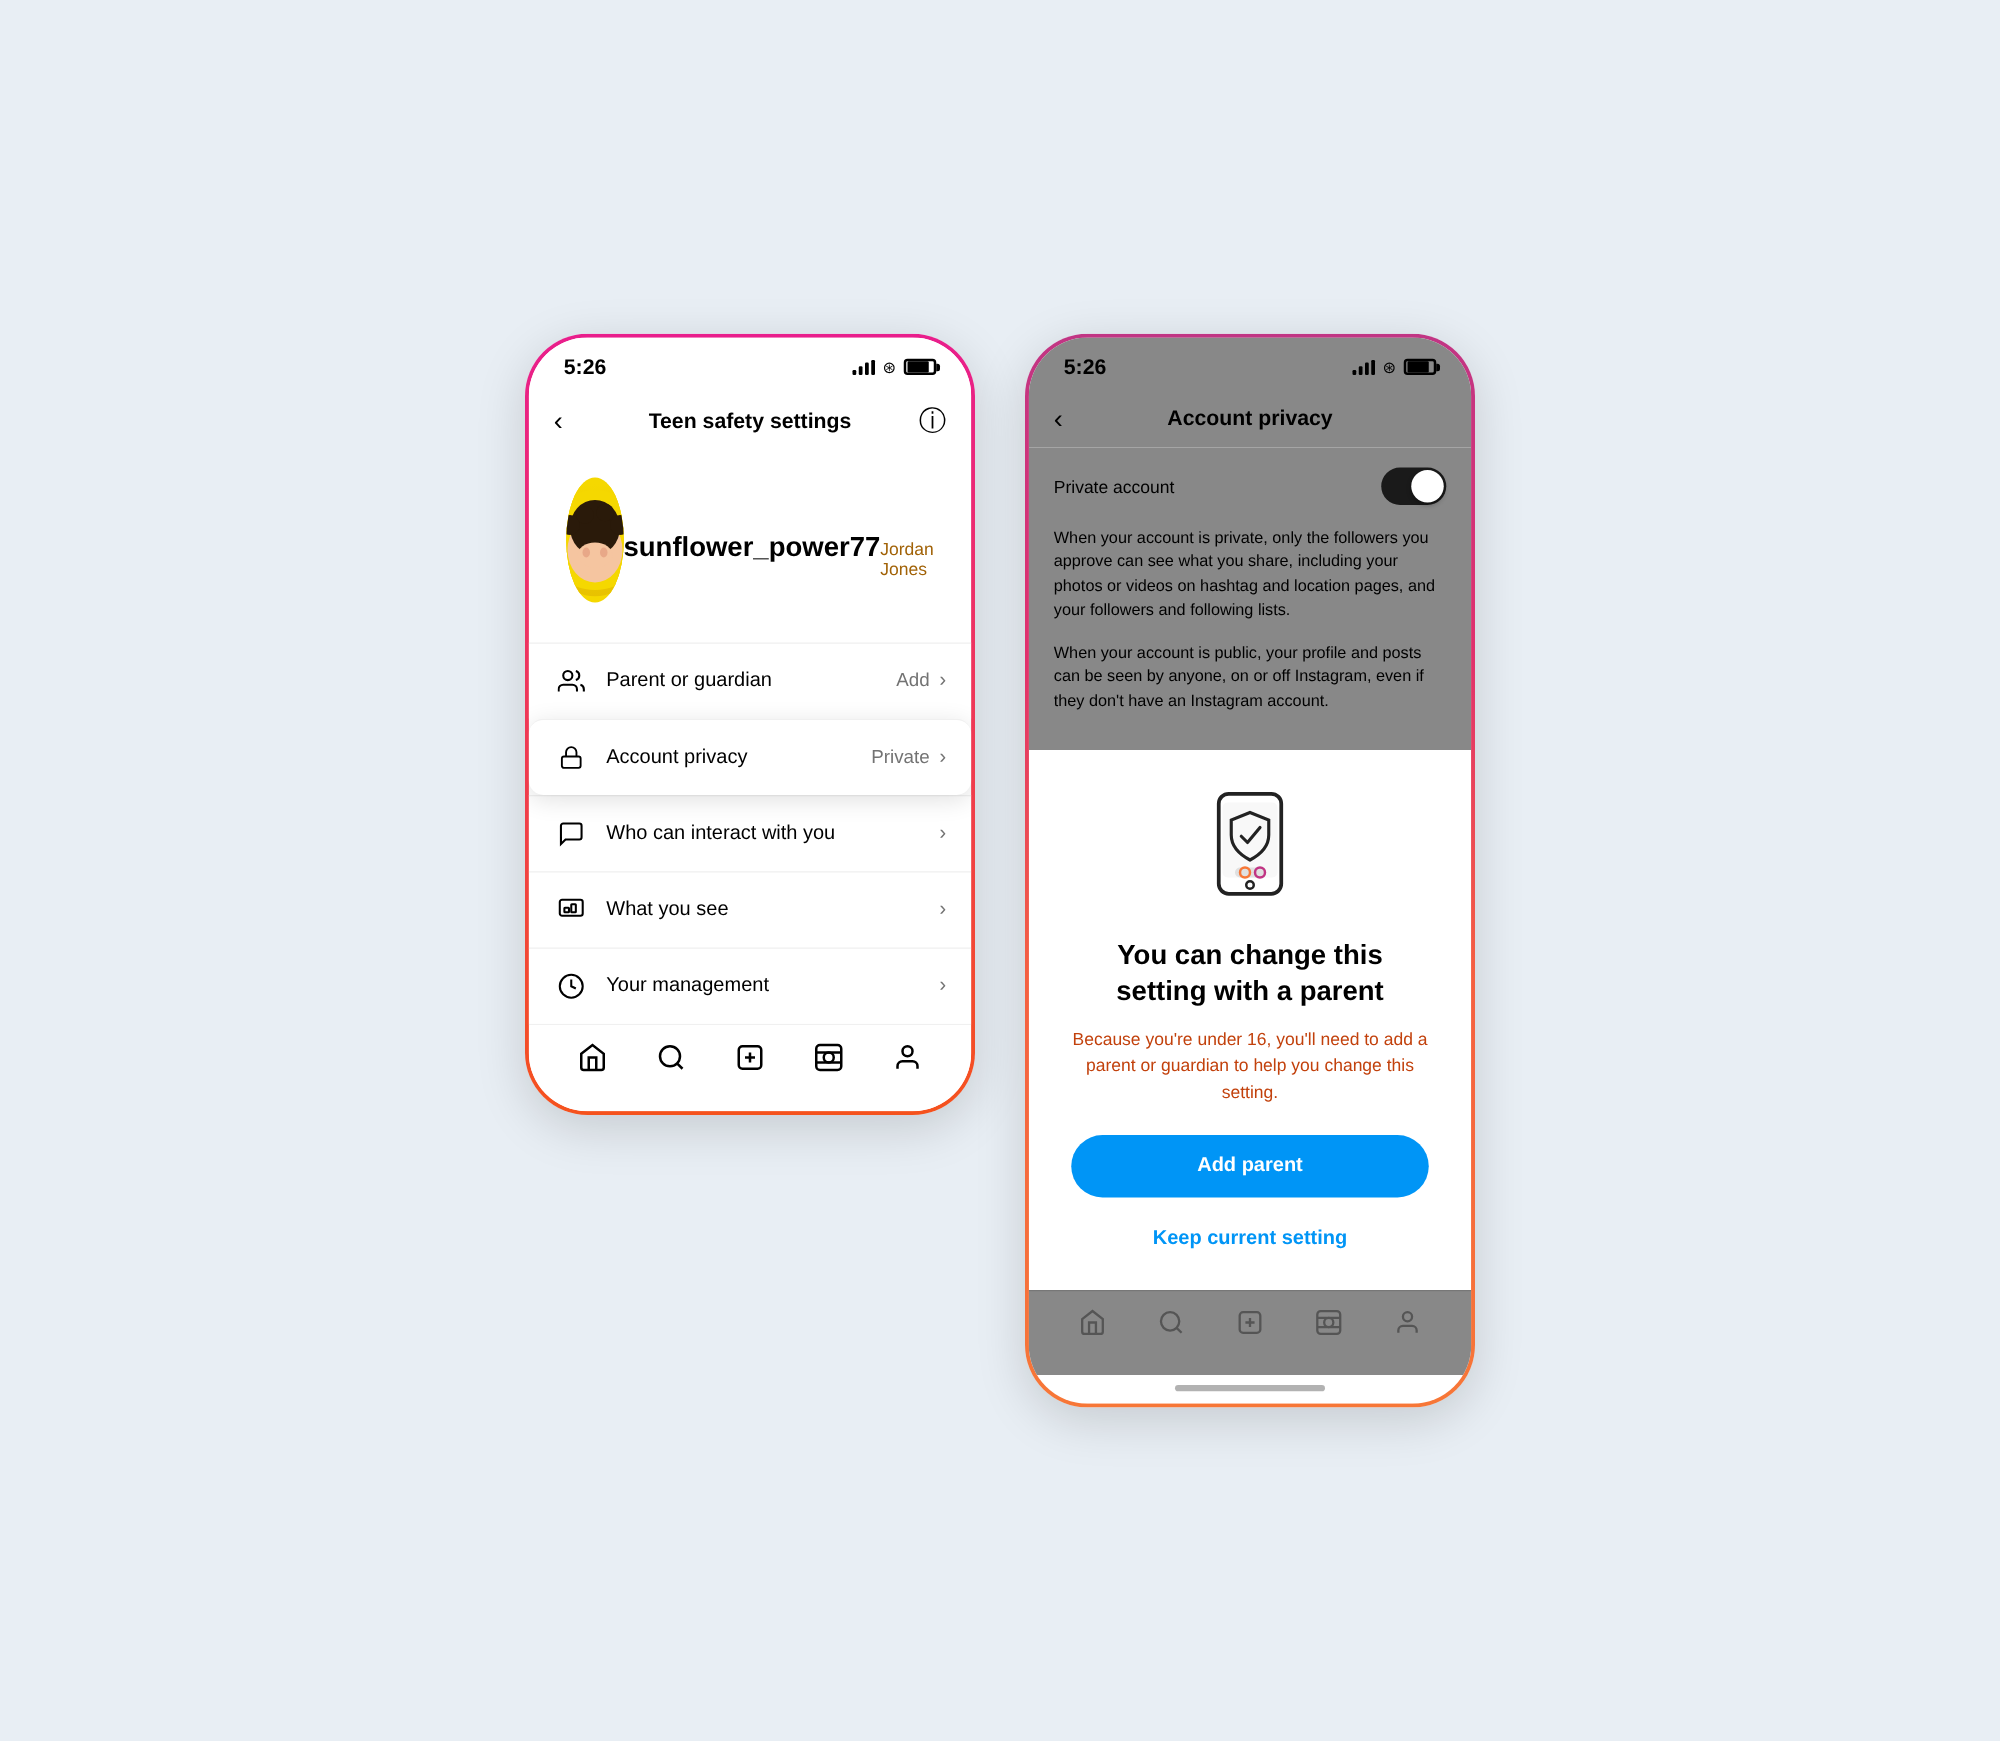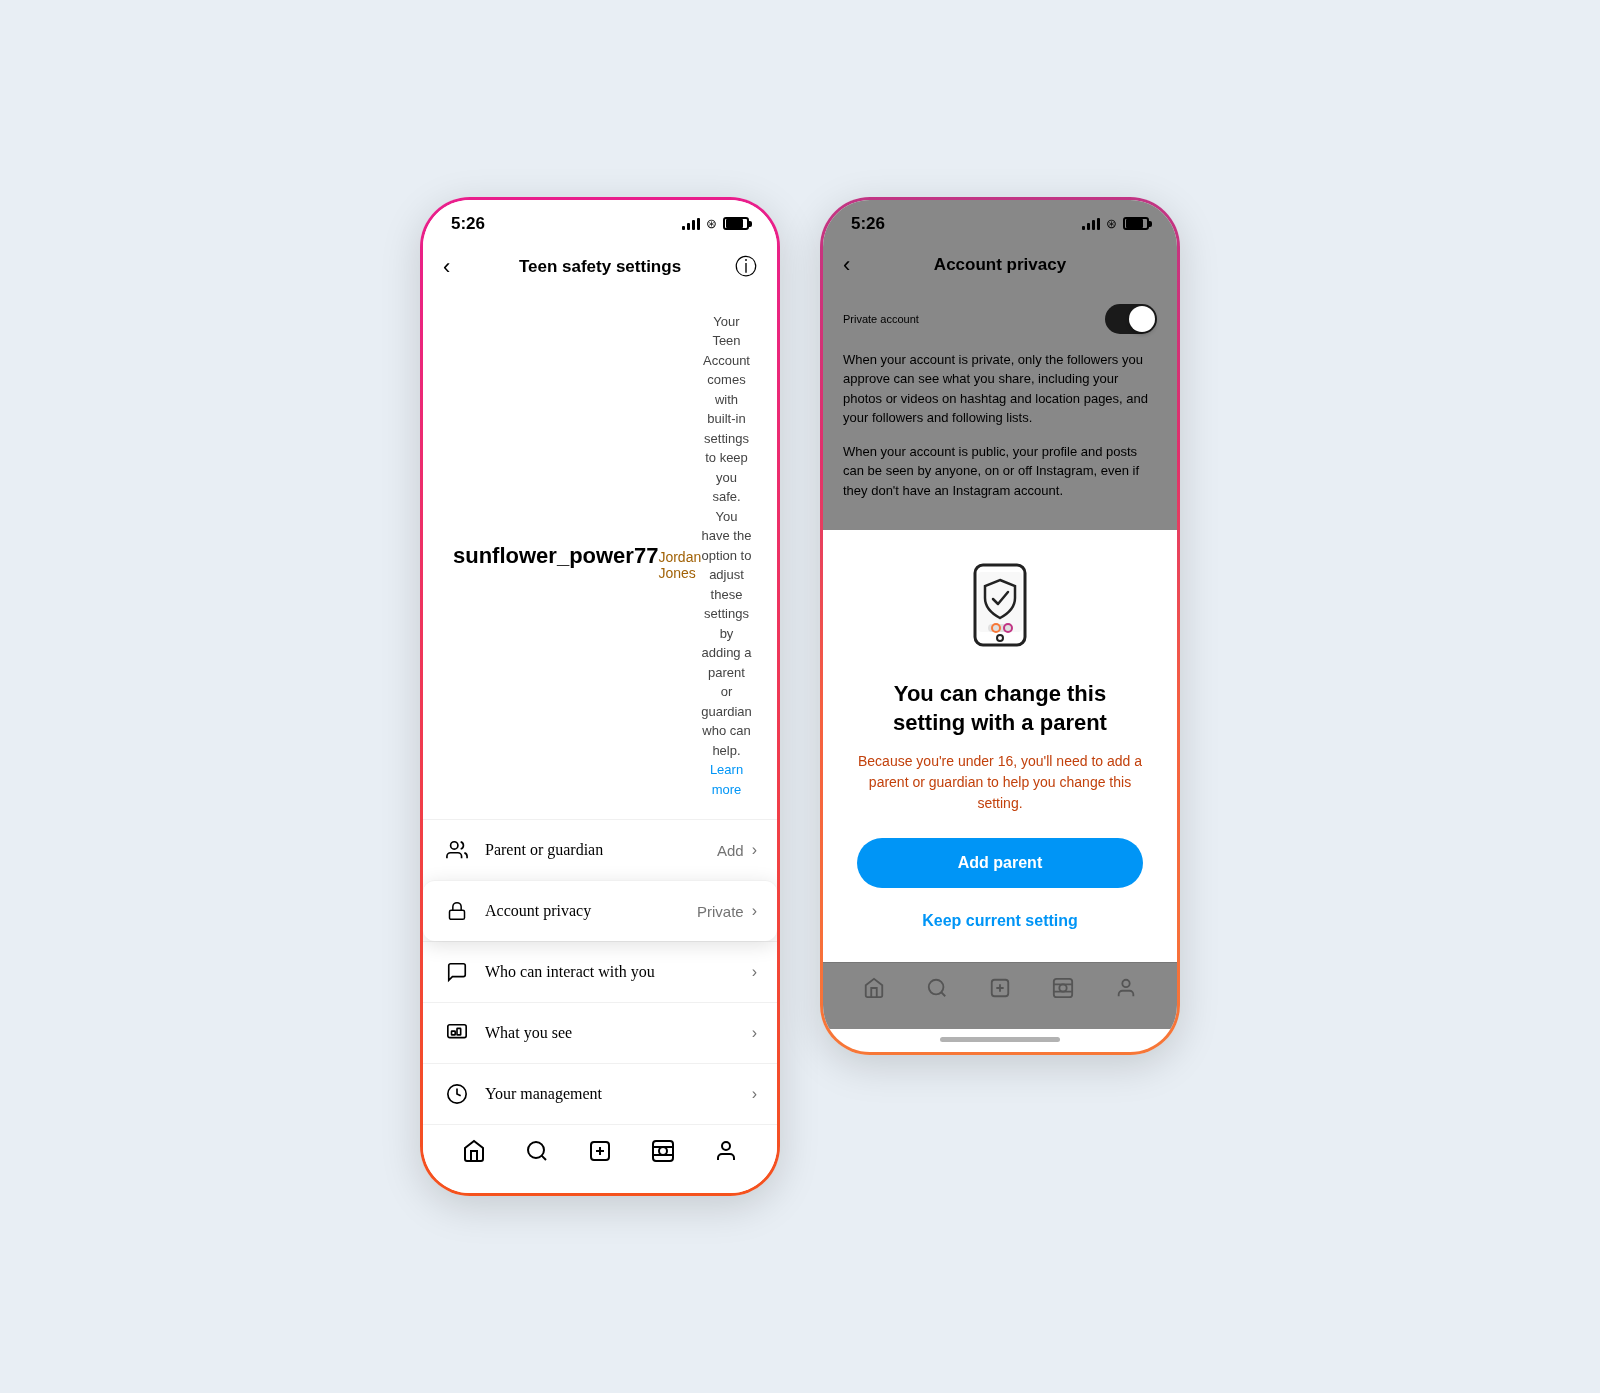--- a/index.html
+++ b/index.html
@@ -207,21 +207,20 @@
       align-items: center;
       justify-content: center;
       margin-right: 14px;
       font-size: 20px;
       color: #000;
     }
     .item-label {
       flex: 1;
       font-size: 16px;
       color: #000;
-      font-family: Liberation Serif, serif;
     }
     .item-value {
       font-size: 15px;
       color: #737373;
       margin-right: 8px;
     }
     .item-chevron {
       font-size: 16px;
       color: #737373;
     }
@@ -242,21 +241,21 @@
     }
 
     .privacy-row {
       display: flex;
       align-items: center;
       justify-content: space-between;
       padding: 16px 20px;
       background: #888;
     }
     .privacy-label {
-      font-size: 11px;
+      font-size: 14px;
       color: #000;
       font-weight: 400;
     }
     .toggle {
       width: 52px;
       height: 30px;
       background: #1a1a1a;
       border-radius: 15px;
       position: relative;
       cursor: pointer;
@@ -408,25 +407,20 @@
             <circle cx="48" cy="18" r="7" fill="#2a1a0a"></circle>
             <ellipse cx="40" cy="52" rx="14" ry="10" fill="#f5c5a0"></ellipse>
 
             <ellipse cx="33" cy="50" rx="3" ry="4" fill="#e8a888"></ellipse>
             <ellipse cx="47" cy="50" rx="3" ry="4" fill="#e8a888"></ellipse>
           </svg>
         </div>
       </div>
       <div class="username">sunflower_power77</div>
       <div class="real-name">Jordan Jones</div>
-      <div class="bio-text">
-        <span>Your Teen Account comes with built-in settings to keep you safe. You have the option to adjust these settings by adding a parent or guardian who can help.</span>
-        <span> </span>
-        <span class="learn-more">Learn more</span>
-      </div>
     </div>
 
     <div class="settings-list">
 
       <div class="settings-item">
         <div class="item-icon">
           <svg width="22" height="22" viewBox="0 0 24 24" fill="none" stroke="#000" stroke-width="1.8">
             <path d="M17 21v-2a4 4 0 0 0-4-4H5a4 4 0 0 0-4 4v2"></path>
             <circle cx="9" cy="7" r="4"></circle>
             <path d="M23 21v-2a4 4 0 0 0-3-3.87"></path>

